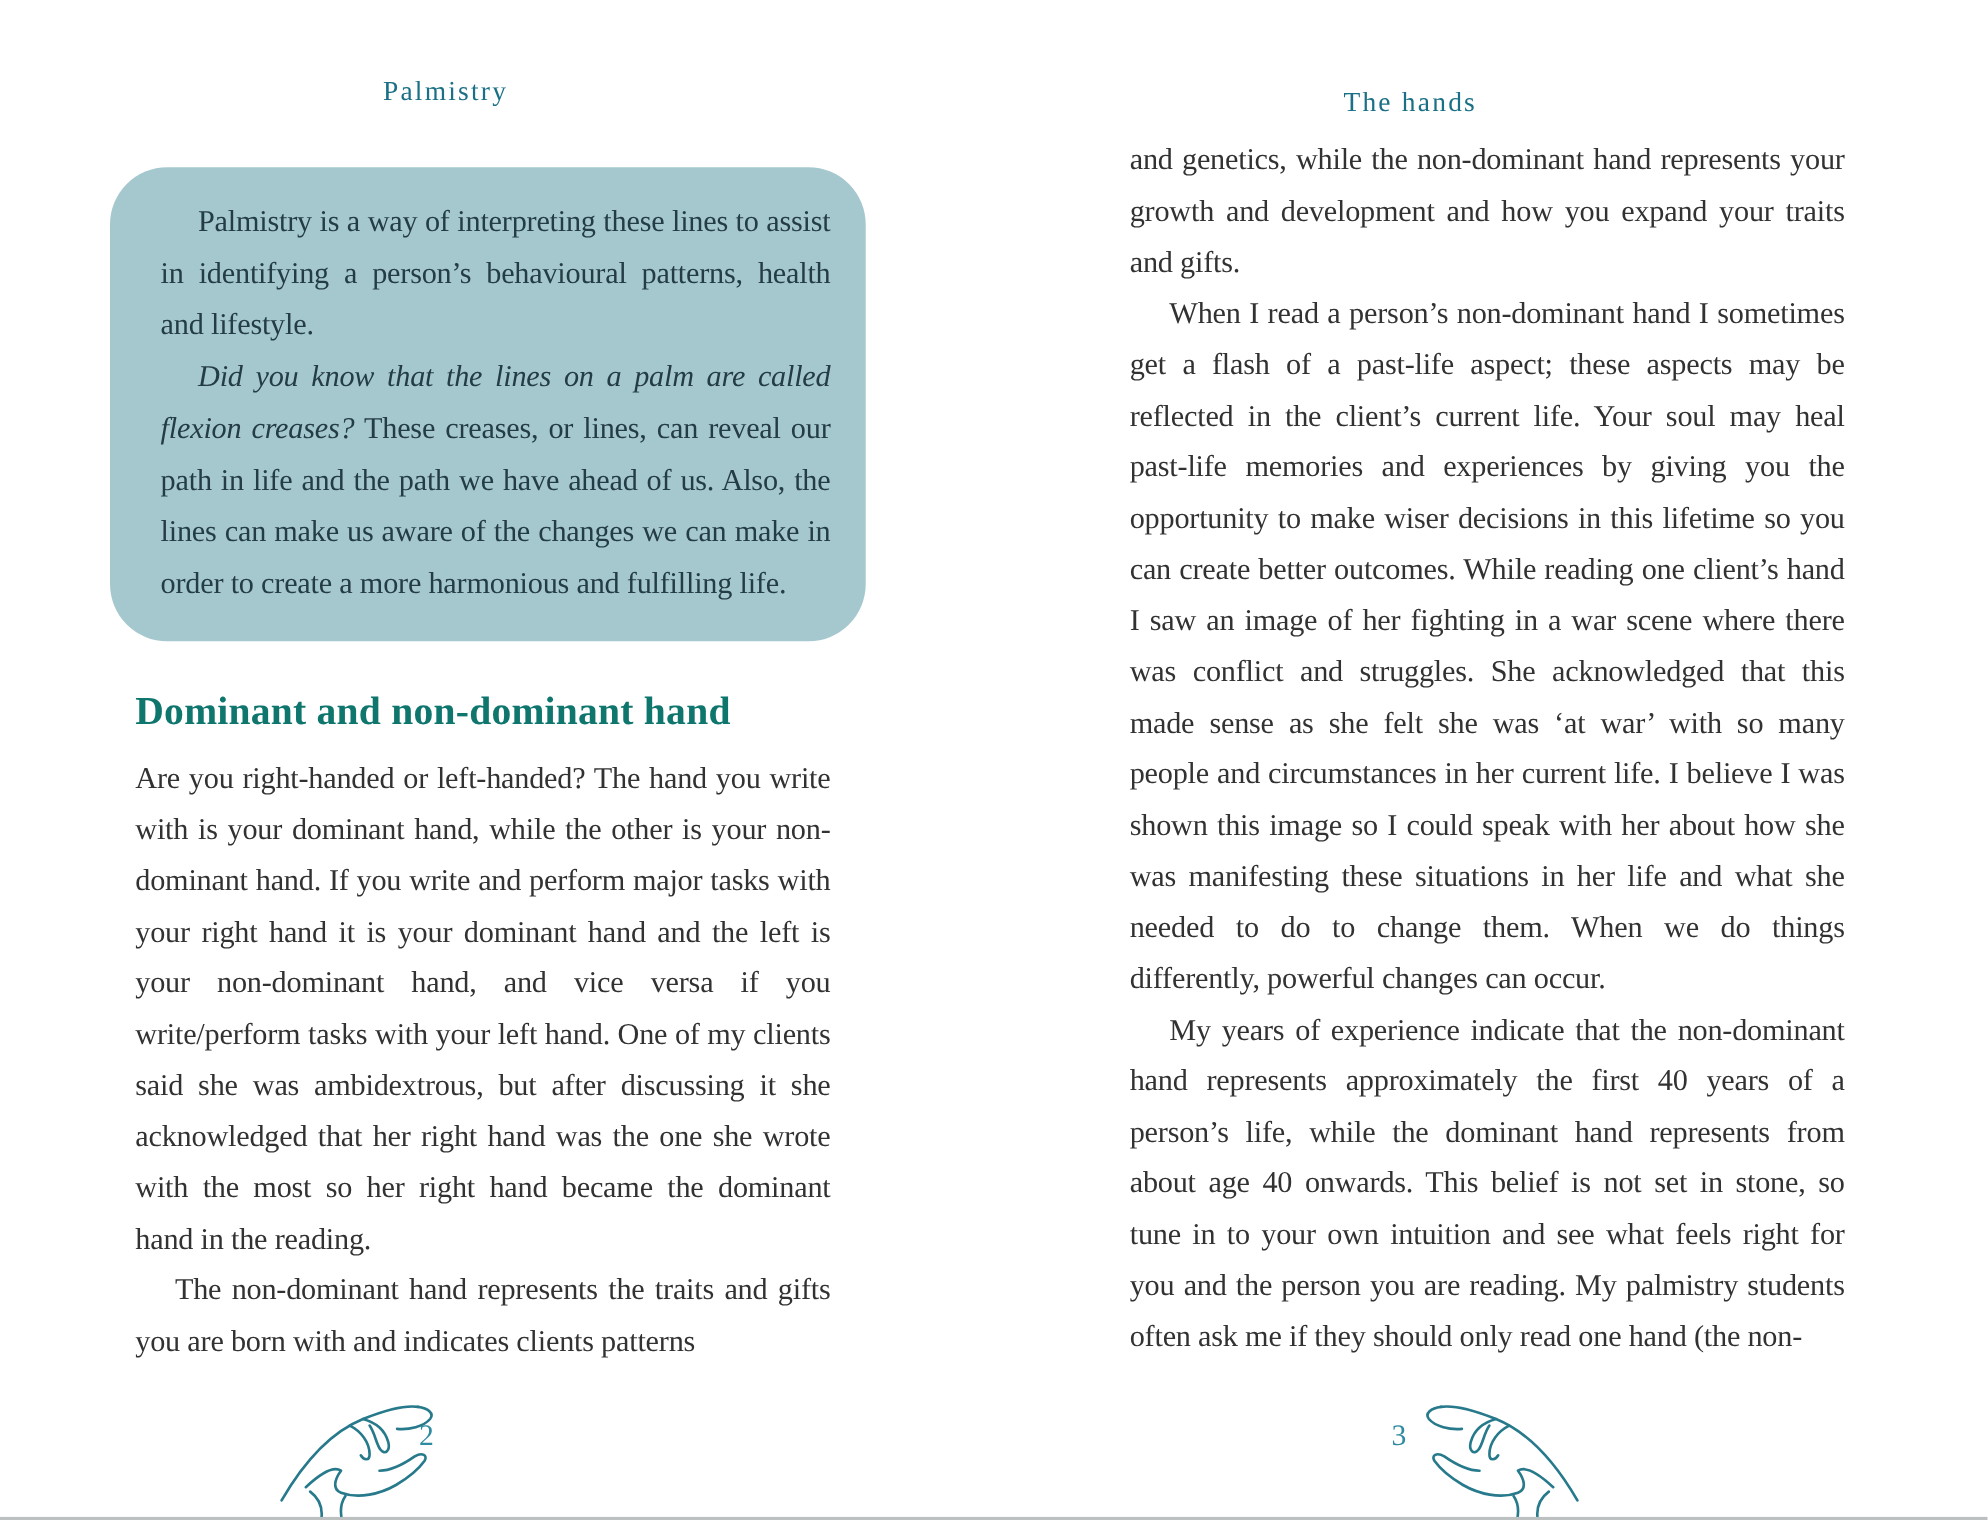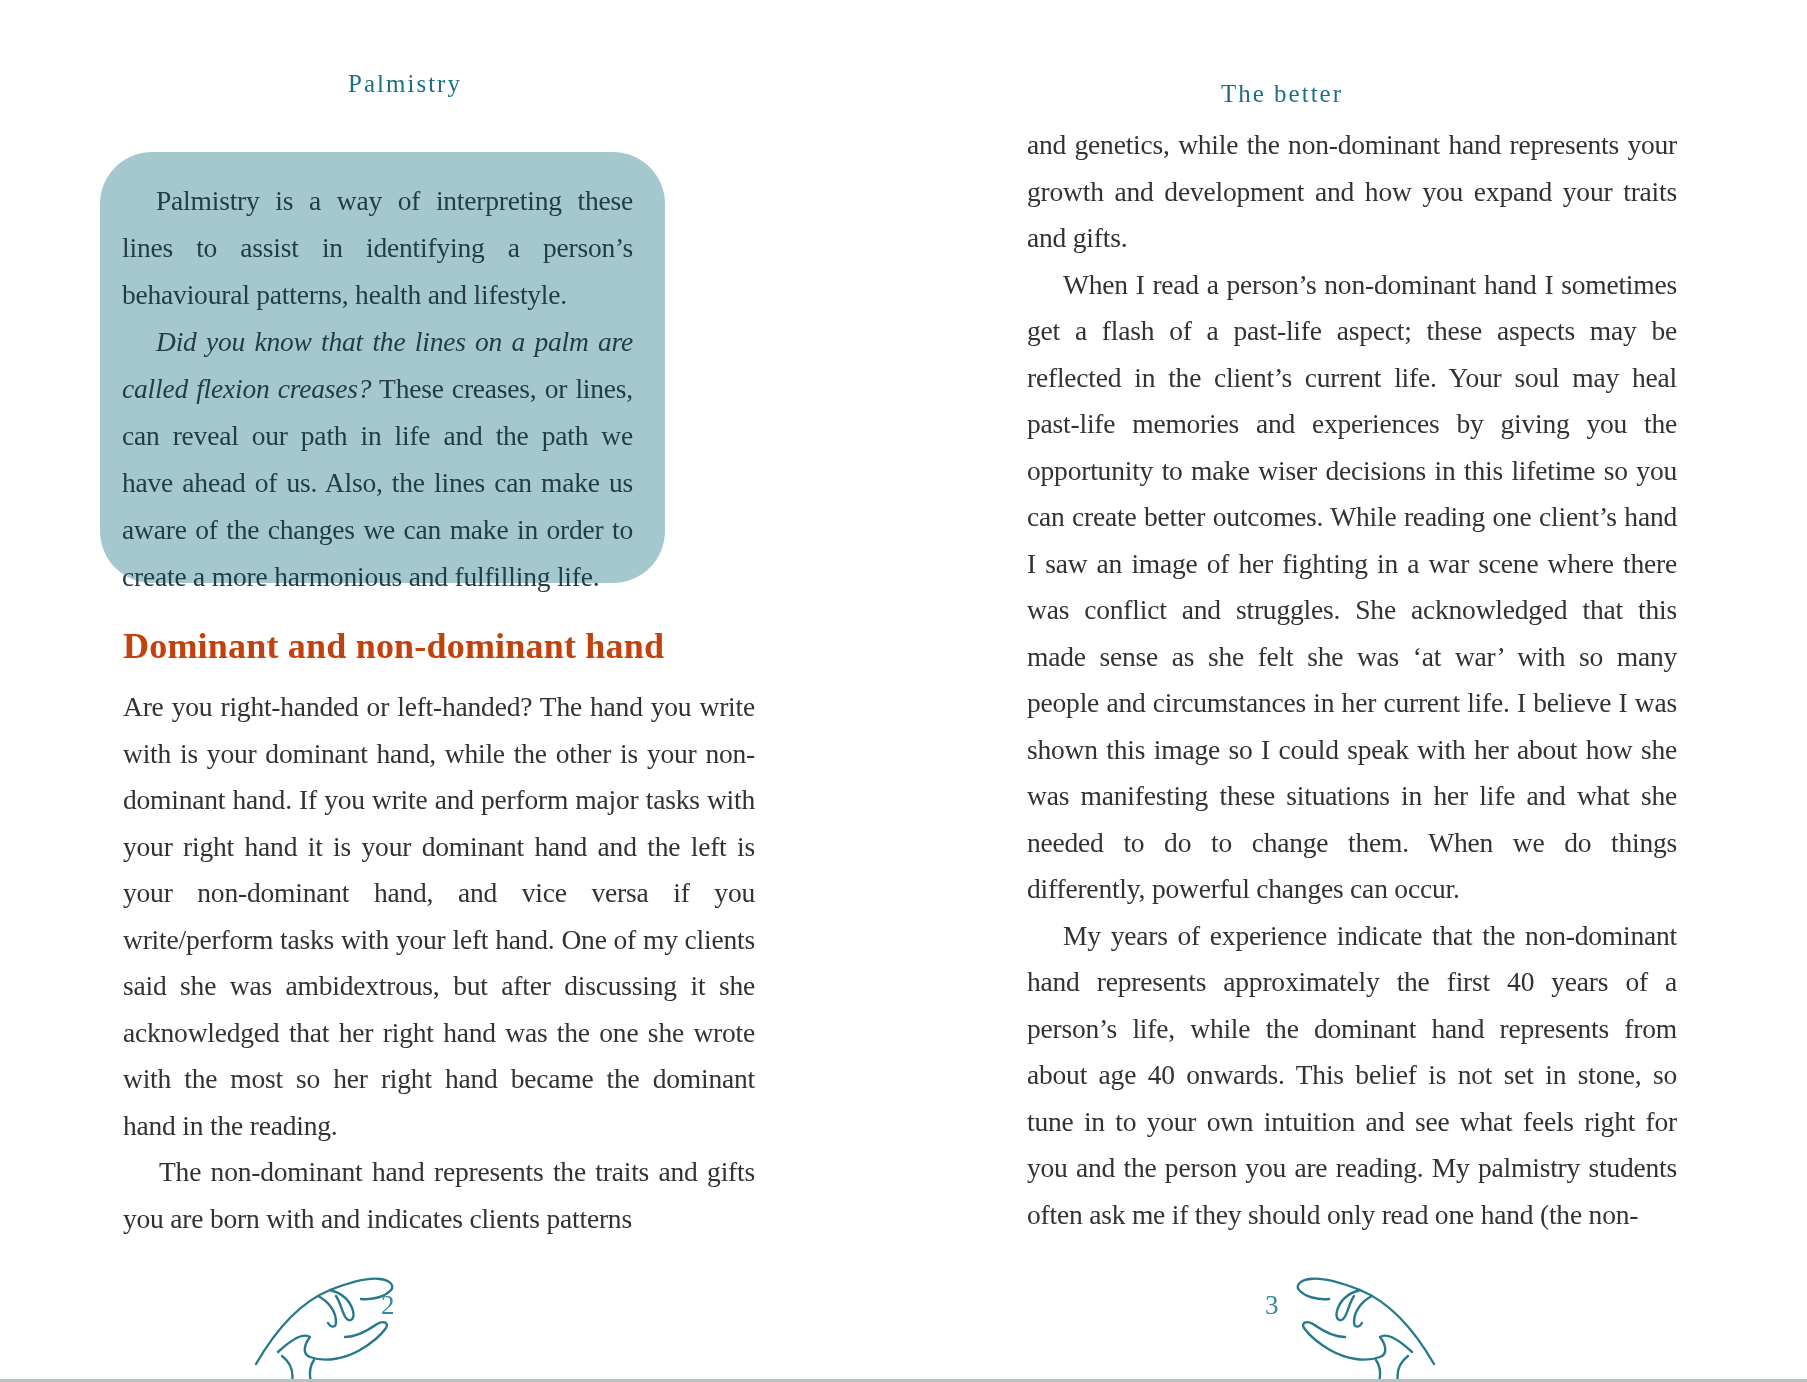--- a/index.html
+++ b/index.html
@@ -15,43 +15,43 @@
     transform:translateX(-50%);
     font-size:25px;
     letter-spacing:2px;
     color:#1b7086;
     white-space:nowrap;
     margin-top:33px;
   }
   .callout{
     position:absolute;
     left:100px;top:152px;
-    width:565px;height:431px;
+    width:687px;height:431px;
     background:#a5c8cf;
     border-radius:52px;
     box-sizing:border-box;
-    padding:25px 32px 0 22px;
+    padding:25px 32px 0 46px;
   }
   .callout p{
     margin:0;
     font-size:27.5px;
     line-height:47px;
     letter-spacing:-0.2px;
     text-align:justify;
     color:#243c46;
     text-indent:34px;
   }
   .section-heading{
     position:absolute;
     left:123px;top:625px;
     width:660px;
     margin:0;
     font-size:36px;
     font-weight:bold;
-    color:#c2410c;
+    color:#0f766e;
     letter-spacing:0.2px;
   }
   .body-col{
     position:absolute;
     font-size:27.5px;
     line-height:46.5px;
     letter-spacing:-0.2px;
     color:#323232;
     text-align:justify;
   }
@@ -98,21 +98,21 @@
     <path d="M132 13 C 141 14, 147 19, 143 24 C 137 31, 124 34, 113 33"></path>
     <path d="M82 24 C 93 27, 102 34, 105 45 C 107 53, 102 57, 98 52 C 94 47, 93 37, 88 30"></path>
     <path d="M70 30 C 80 35, 88 45, 88 56 C 88 62, 83 62, 80 57"></path>
     <path d="M30 86 C 45 72, 56 67, 62 71 C 56 79, 54 88, 62 91 C 78 97, 98 92, 112 84 C 124 77, 133 69, 138 62 C 141 57, 136 54, 129 58 C 119 65, 107 71, 97 71"></path>
     <path d="M44 116 C 46 104, 42 96, 34 90"></path>
     <path d="M63 116 C 61 108, 62 100, 66 94"></path>
   </svg>
 </div>
 <div class="page-number" style="left:381px;top:1290px;">2</div>
 
-<div class="running-header" style="left:1282px;top:47px;">The better</div>
+<div class="running-header" style="left:1282px;top:47px;">The hands</div>
 
 <div class="body-col" id="right-body">
   <p>and genetics, while the non-dominant hand represents your growth and development and how you expand your traits and gifts.</p>
   <p class="indented">When I read a person’s non-dominant hand I sometimes get a flash of a past-life aspect; these aspects may be reflected in the client’s current life. Your soul may heal past-life memories and experiences by giving you the opportunity to make wiser decisions in this lifetime so you can create better outcomes. While reading one client’s hand I saw an image of her fighting in a war scene where there was conflict and struggles. She acknowledged that this made sense as she felt she was ‘at war’ with so many people and circumstances in her current life. I believe I was shown this image so I could speak with her about how she was manifesting these situations in her life and what she needed to do to change them. When we do things differently, powerful changes can occur.</p>
   <p class="indented">My years of experience indicate that the non-dominant hand represents approximately the first 40 years of a person’s life, while the dominant hand represents from about age 40 onwards. This belief is not set in stone, so tune in to your own intuition and see what feels right for you and the person you are reading. My palmistry students often ask me if they should only read one hand (the non-</p>
 </div>
 
 <div class="page-number" style="left:1265px;top:1290px;">3</div>
 <div class="hand-art" style="left:1292px;top:1266px;">
   <svg width="150" height="116" viewBox="0 0 150 116" fill="none" stroke="#277a8b" stroke-width="2.4" stroke-linecap="round" stroke-linejoin="round" style="transform:scaleX(-1);">

